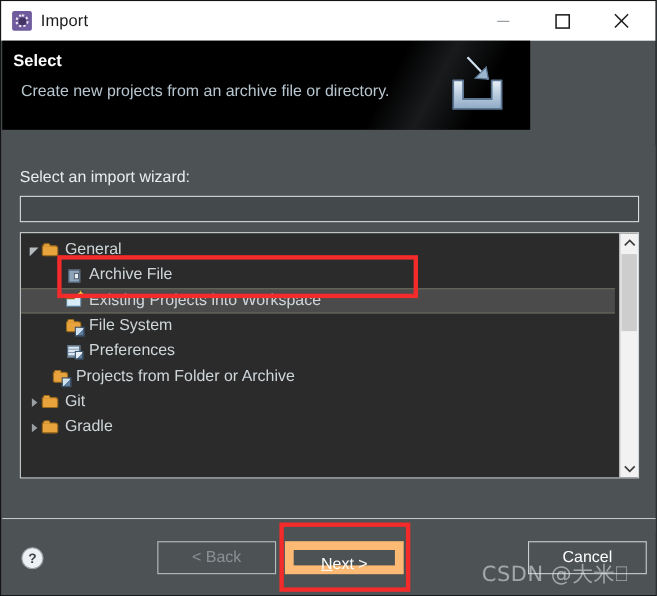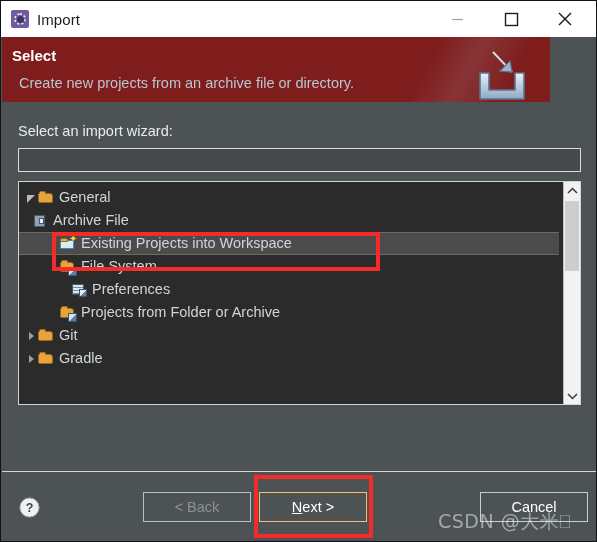--- a/index.html
+++ b/index.html
@@ -77,23 +77,23 @@
   }
   #btn-min { right: 116px; }
   #btn-max { right: 62px; }
   #btn-close { right: 8px; }
   .win-glyph { display: block; }
 
   
   #banner {
     position: absolute;
     left: 1px; top: 36px;
-    width: 548px;
+    width: 480px;
     height: 81px;
-    background: #7f1d1d;
+    background: #000000;
     overflow: hidden;
   }
   #banner-sheen {
     position: absolute;
     right: 0; top: 0;
     width: 180px; height: 81px;
     background: linear-gradient(118deg, rgba(255,255,255,0.00) 32%, rgba(190,205,220,0.13) 52%, rgba(255,255,255,0.00) 74%);
     pointer-events: none;
   }
   #banner-title {
@@ -111,21 +111,21 @@
   }
   #banner-icon {
     position: absolute;
     right: 16px; top: 10px;
     width: 64px; height: 62px;
   }
 
   
   #body-area {
     position: absolute;
-    left: 1px; top: 101px;
+    left: 1px; top: 131px;
     width: 595px;
     height: 352px;
     background: #4d5254;
   }
   #wizard-label {
     position: absolute;
     left: 16px; top: 21px;
     font-size: 14.5px;
     color: #e8edef;
   }
@@ -391,21 +391,21 @@
     line-height: 28px;
     text-align: center;
     padding: 0;
     cursor: default;
   }
   .dlg-btn.disabled {
     color: #8b9196;
     border-color: #b9bec1;
   }
   .dlg-btn.focused {
-    border: 1px solid #fdba74;
+    border: 8px solid #fdba74;
     line-height: 26px;
   }
   #btn-back   { left: 141px; }
   #btn-next   { left: 257px; }
   #btn-finish { left: 366px; }
   #btn-cancel { left: 478px; }
   .mnemonic { text-decoration: underline; }
 
   
   .annot {
@@ -480,45 +480,45 @@
 
     <input id="filter-input" type="text" placeholder="" style="">
 
     <div id="tree-panel">
       <div id="tree-list">
           <div class="tree-row" style="padding-left: 6px;">
             <span class="twisty expanded"></span>
             <span class="ico folder-open"></span>
             <span class="lbl">General</span>
           </div>
-          <div class="tree-row" style="">
+          <div class="tree-row" style="padding-left: 28px;">
             <span class="twisty"></span>
             <span class="ico archive"></span>
             <span class="lbl">Archive File</span>
           </div>
           <div class="tree-row selected" style="padding-left: 28px;">
             <span class="twisty"></span>
             <span class="ico folder-star">
               <span class="star-badge">✦</span>
             </span>
             <span class="lbl">Existing Projects into Workspace</span>
           </div>
           <div class="tree-row" style="padding-left: 28px;">
             <span class="twisty"></span>
             <span class="ico folder-pencil">
               <span class="pencil-badge"></span>
             </span>
             <span class="lbl">File System</span>
           </div>
-          <div class="tree-row" style="padding-left: 39px;">
+          <div class="tree-row" style="padding-left: 28px;">
             <span class="twisty"></span>
             <span class="ico prefs"></span>
             <span class="lbl">Preferences</span>
           </div>
-          <div class="tree-row" style="padding-left: 28px;">
+          <div class="tree-row" style="padding-left: 16px;">
             <span class="twisty"></span>
             <span class="ico folder-pencil">
               <span class="pencil-badge"></span>
             </span>
             <span class="lbl">Projects from Folder or Archive</span>
           </div>
           <div class="tree-row" style="padding-left: 6px;">
             <span class="twisty collapsed"></span>
             <span class="ico folder-open"></span>
             <span class="lbl">Git</span>

